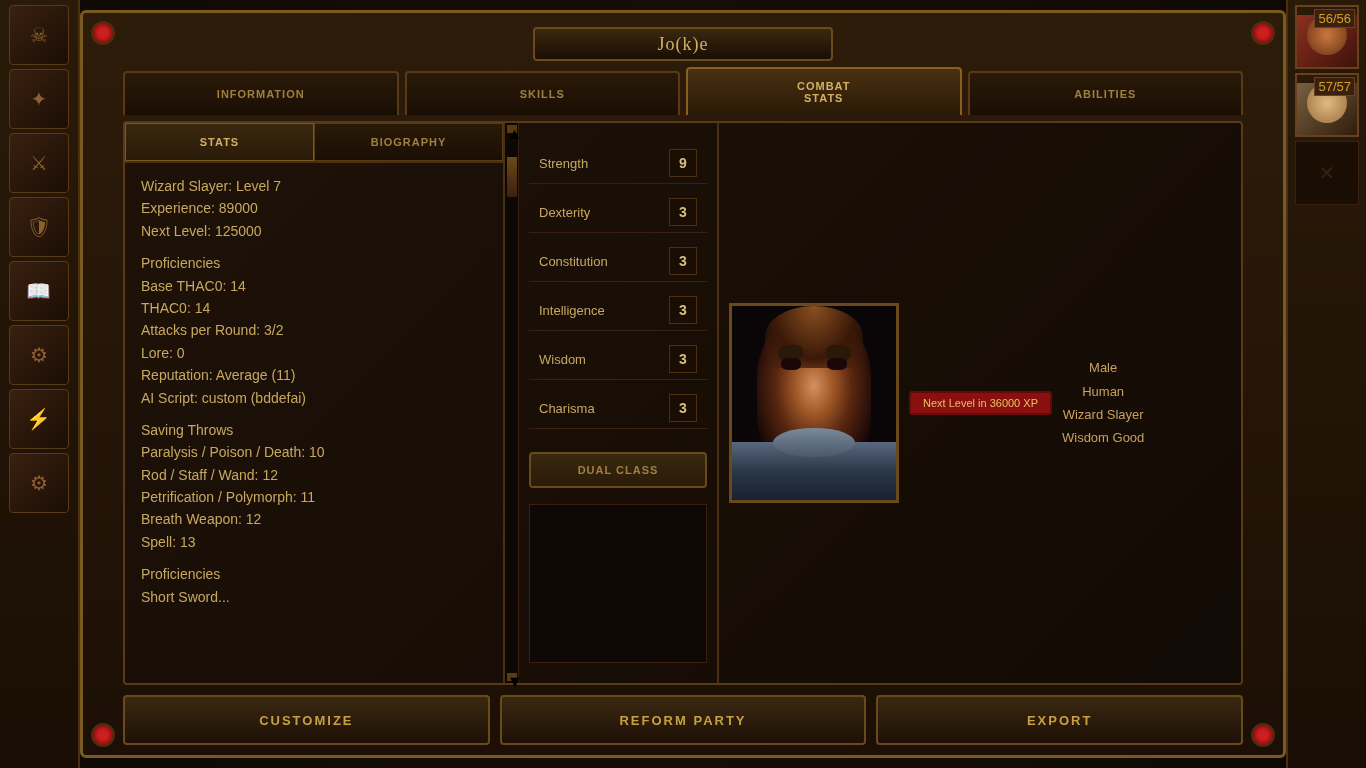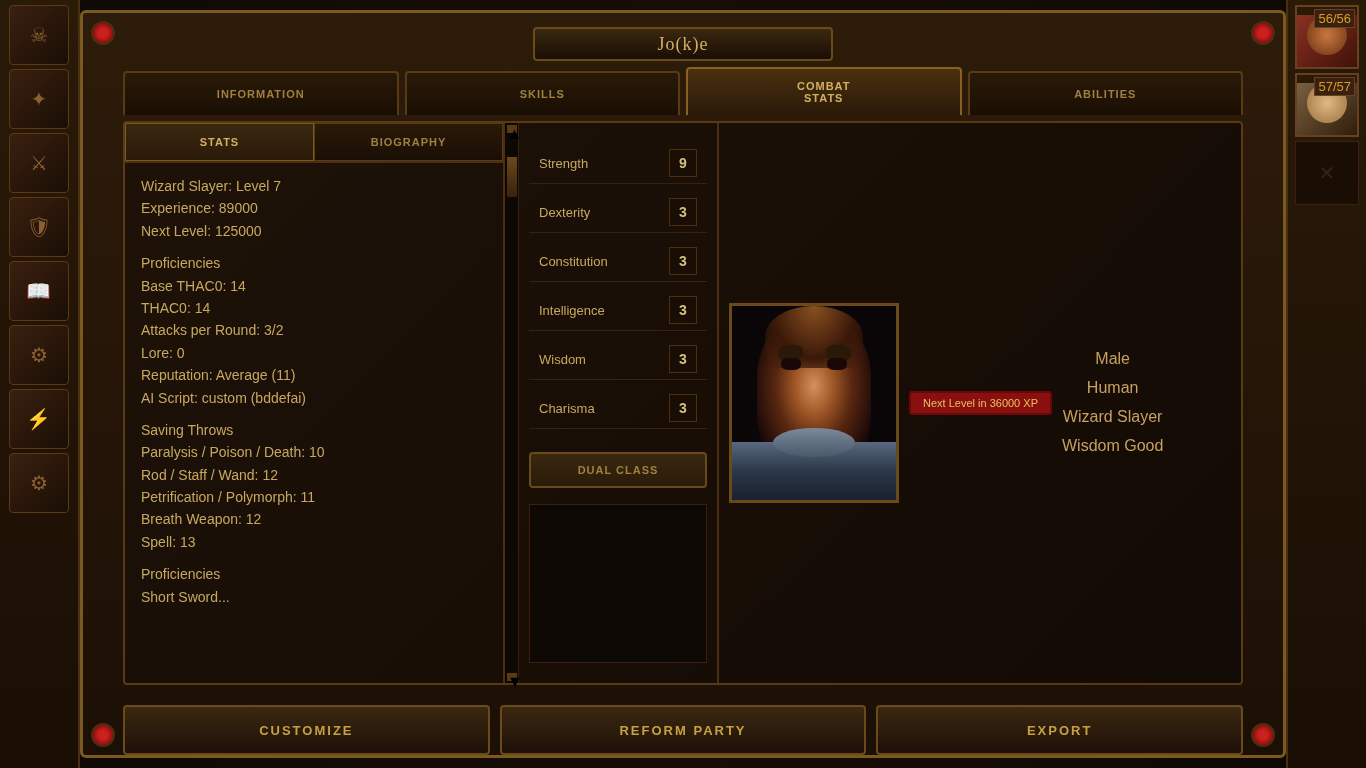--- a/index.html
+++ b/index.html
@@ -330,29 +330,29 @@
       font-size: 11px;
       font-family: Arial, sans-serif;
       padding: 4px 12px;
       border-radius: 3px;
       white-space: nowrap;
     }
 
     .char-info {
       text-align: center;
       color: #c8a060;
-      font-size: 16px;
+      font-size: 13px;
       font-family: Arial, sans-serif;
       line-height: 1.8;
     }
 
     
     .bottom-bar {
       position: absolute;
-      bottom: 12px;
+      bottom: 22px;
       left: 40px;
       right: 40px;
       height: 38px;
       display: flex;
       gap: 10px;
     }
 
     .bottom-btn {
       flex: 1;
       height: 50px;

